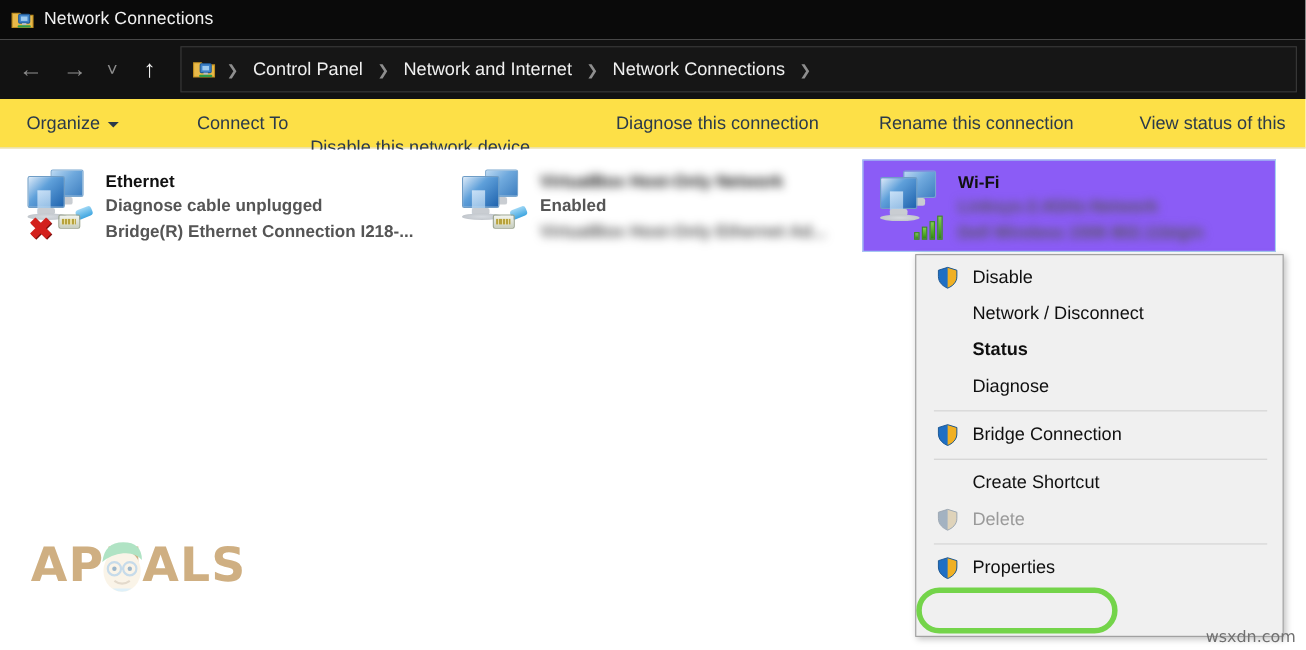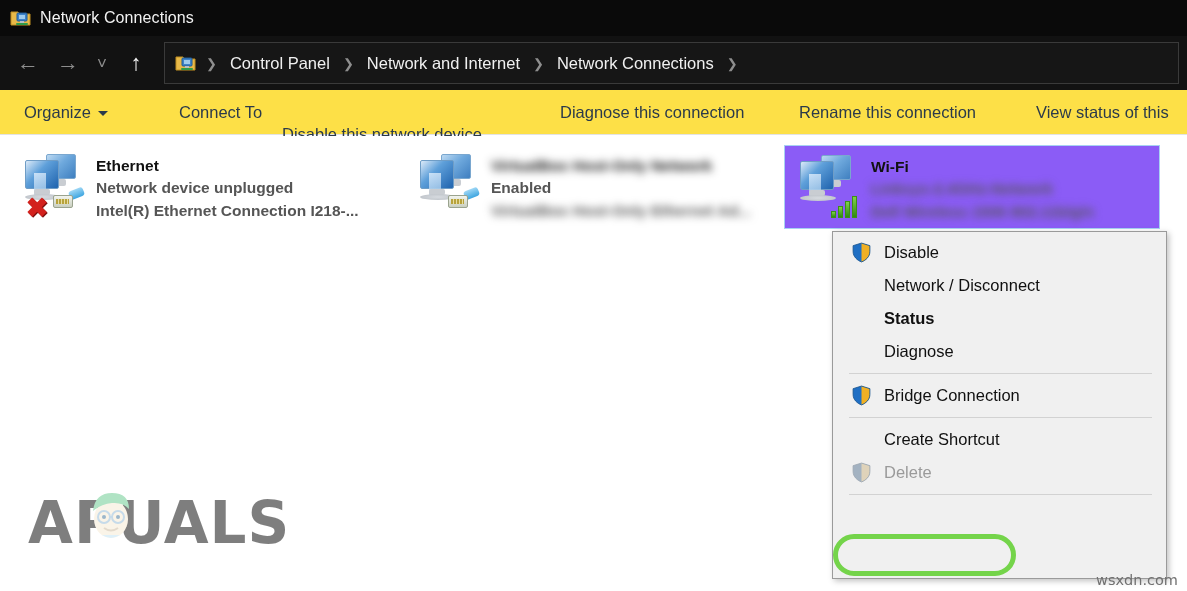--- a/index.html
+++ b/index.html
@@ -180,21 +180,21 @@
     position: absolute; left: 833px; top: 534px; width: 183px; height: 42px;
     border: 5px solid #74d44a; border-radius: 22px; pointer-events: none;
   }
 
   
   #appuals {
     position: absolute; left: 28px; top: 489px;
     display: flex; align-items: center; opacity: .5;
   }
   #appuals .word {
-    font-size: 58px; font-weight: bold; color: #000000;
+    font-size: 43px; font-weight: bold; color: #a16207;
     letter-spacing: 1px; font-family: "DejaVu Sans", sans-serif;
   }
   #wsxdn {
     position: absolute; right: 9px; bottom: 3px;
     font-size: 14.5px; color: #707070;
     font-family: "DejaVu Sans", sans-serif;
   }
 </style>
 </head>
 <body>
@@ -273,22 +273,22 @@
       <div class="mon mon-base"></div>
       <div class="rj45">
         <div class="cable"></div>
           <div class="plug"></div>
           <div class="pins"></div>
       </div>
       <div class="errx">✖</div>
     </div>
     <div class="labels">
       <div class="name">Ethernet</div>
-      <div class="sub">Network device unplugged</div>
-      <div class="sub">Intel(R) Ethernet Connection I218-...</div>
+      <div class="sub">Diagnose cable unplugged</div>
+      <div class="sub">Bridge(R) Ethernet Connection I218-...</div>
     </div>
   </div>
 
   <div class="tile" style="left:405px;width:375px;">
     <div class="icon-wrap">
       <div class="mon mon-back"></div>
       <div class="mon mon-back-stand"></div>
       <div class="mon mon-front">
           <div class="mon-front-inner"></div>
         </div>
@@ -386,20 +386,30 @@
           <path d="M10 1 L18 3.5 V9 c0 5-4 8.5-8 10 z" fill="#f0b024"></path>
           <path d="M10 1 L18 3.5 V9 c0 5-4 8.5-8 10 -4-1.5-8-5-8-10 V3.5 Z" fill="none" stroke="#17538f" stroke-width=".8"></path>
         </svg>
     </span>
     <span class="mi-label">Delete</span>
   </div>
 
 
   <div class="mi-sep"></div>
 
+  <div class="mi">
+    <span class="shield">
+      <svg width="21" height="21" viewBox="0 0 20 20">
+          <path d="M10 1 L18 3.5 V9 c0 5-4 8.5-8 10 -4-1.5-8-5-8-10 V3.5 Z" fill="#1f6fc4"></path>
+          <path d="M10 1 L18 3.5 V9 c0 5-4 8.5-8 10 z" fill="#f0b024"></path>
+          <path d="M10 1 L18 3.5 V9 c0 5-4 8.5-8 10 -4-1.5-8-5-8-10 V3.5 Z" fill="none" stroke="#17538f" stroke-width=".8"></path>
+        </svg>
+    </span>
+    <span class="mi-label">Properties</span>
+  </div>
 </div>
 
 <div id="highlight-properties"></div>
 
 <div id="appuals">
   <span class="word">APUALS</span>
   <span style="position:absolute;left:52px;top:-6px;">
     <svg width="62" height="62" viewBox="0 0 62 62">
       <ellipse cx="31" cy="36" rx="17" ry="19" fill="#f7ead3"></ellipse>
       <path d="M13 28 q2 -18 19 -18 q17 0 17 16 q-6 -7 -17 -6 q-11 1 -19 8 z" fill="#63c98b"></path>

